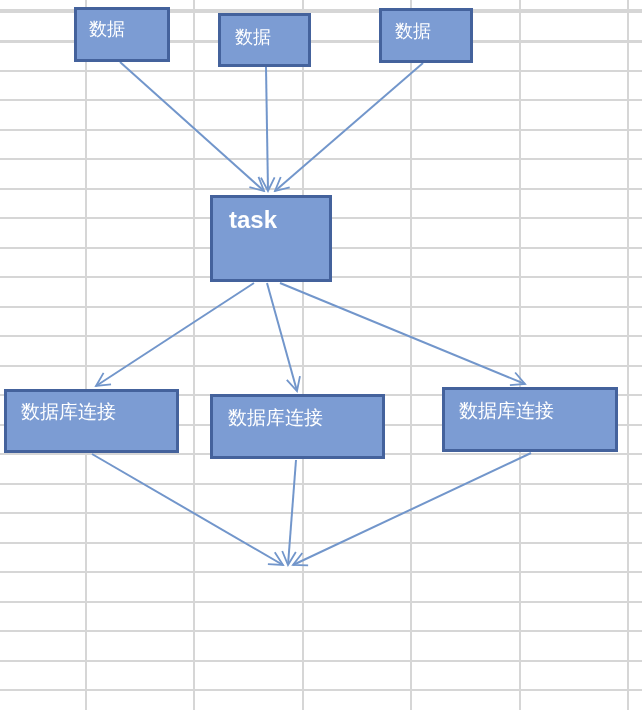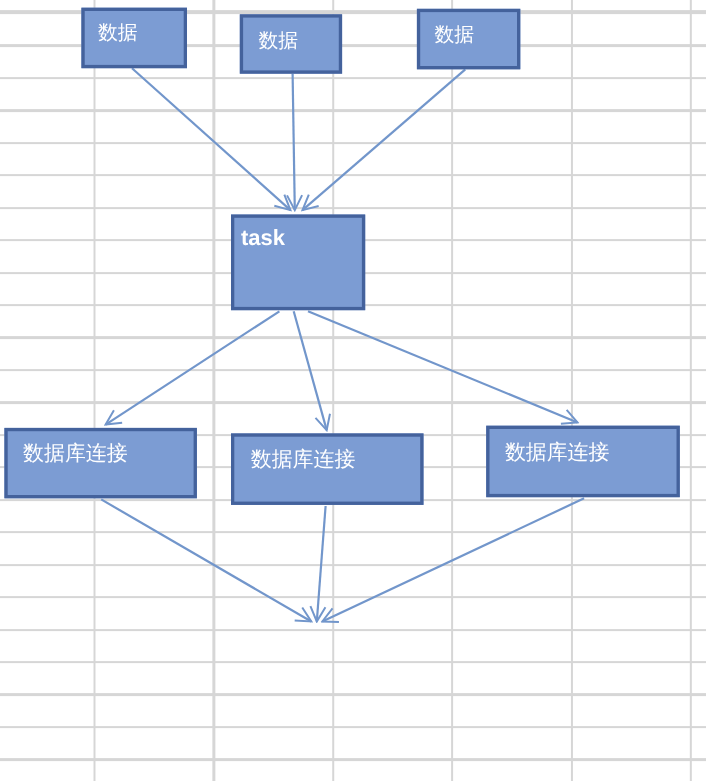--- a/index.html
+++ b/index.html
@@ -34,21 +34,21 @@
     color: #ffffff;
     overflow: hidden;
   }
   .node .lbl {
     display: block;
     white-space: nowrap;
   }
   .n-data1 { left: 74px;  top: 7px;   width: 96px;  height: 55px; padding: 7px 0 0 12px; font-size: 18px; }
   .n-data2 { left: 218px; top: 13px;  width: 93px;  height: 54px; padding: 9px 0 0 14px; font-size: 18px; }
   .n-data3 { left: 379px; top: 8px;   width: 94px;  height: 55px; padding: 8px 0 0 13px; font-size: 18px; }
-  .n-task  { left: 210px; top: 195px; width: 122px; height: 87px; padding: 8px 0 0 6px; font-size: 20px; font-weight: bold; }
+  .n-task  { left: 210px; top: 195px; width: 122px; height: 87px; padding: 8px 0 0 16px; font-size: 24px; font-weight: bold; }
   .n-conn1 { left: 4px;   top: 389px; width: 175px; height: 64px; padding: 7px 0 0 14px; font-size: 19px; }
   .n-conn2 { left: 210px; top: 394px; width: 175px; height: 65px; padding: 8px 0 0 15px; font-size: 19px; }
   .n-conn3 { left: 442px; top: 387px; width: 176px; height: 65px; padding: 8px 0 0 14px; font-size: 19px; }
   .n-db    { left: 167px; top: 569px; width: 257px; height: 93px; padding: 10px 0 0 15px; font-size: 19px; }
 </style>
 </head>
 <body>
 
 <div id="stage">
 

